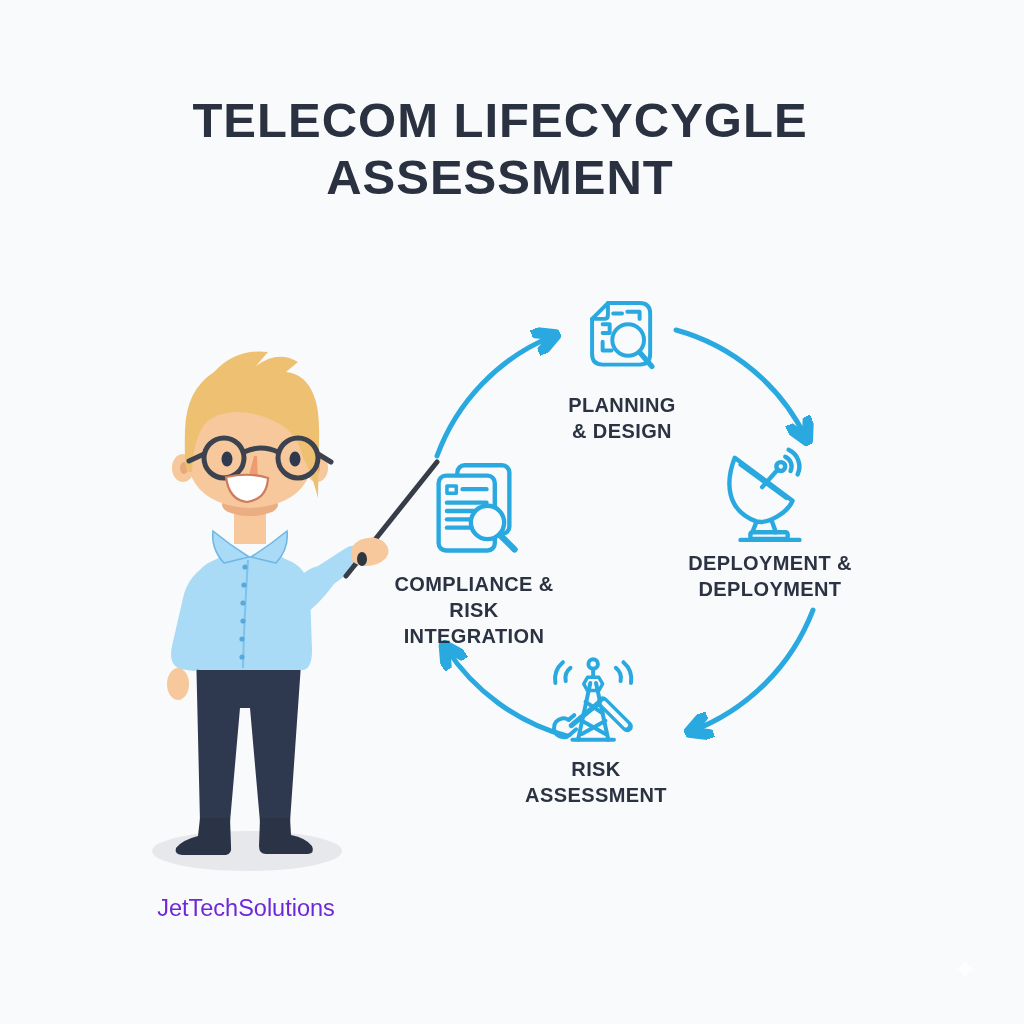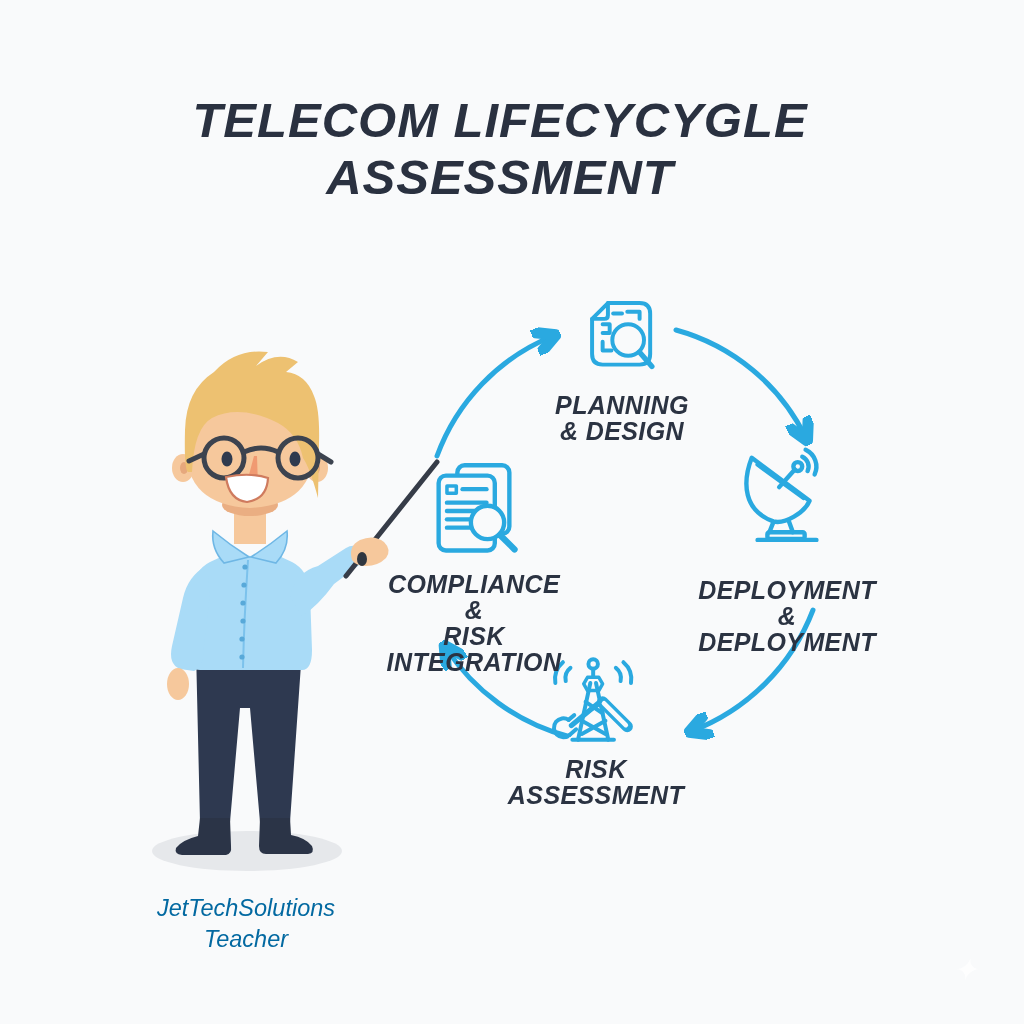--- a/index.html
+++ b/index.html
@@ -1,36 +1,35 @@
 <!DOCTYPE html>
 <html><head>
 <meta charset="utf-8">
 <style>
   html,body { margin:0; padding:0; }
   .stage {
     position:relative; width:1024px; height:1024px;
     background:#f9fafb; overflow:hidden;
     font-family:"Liberation Sans", sans-serif;
-    font-style:italic;
   }
   .title {
     position:absolute; top:92px; left:0; width:1000px;
     text-align:center; font-weight:bold; font-size:49px;
     letter-spacing:1px; line-height:57px; color:#2a3140;
   }
   .layer { position:absolute; left:0; top:0; width:1024px; height:1024px; }
   .node { position:absolute; display:flex; flex-direction:column; align-items:center; }
   .node .icon svg { display:block; color:#2aa9e0; }
   .node-label {
     margin-top:8px; text-align:center; font-weight:bold;
-    font-size:25px; letter-spacing:0.4px; line-height:26px; color:#2b3342;
+    font-size:20px; letter-spacing:0.4px; line-height:26px; color:#2b3342;
   }
   .attribution {
     position:absolute; left:130px; top:893px; width:232px;
-    text-align:center; font-size:23.5px; line-height:31px; color:#0369a1;
+    text-align:center; font-size:23.5px; line-height:31px; color:#6d28d9;
   }
   .watermark {
     position:absolute; left:940px; top:945px; width:50px; height:50px;
     color:#ffffff; opacity:0.85; font-size:30px; line-height:50px; text-align:center;
   }
   .cycle-arrows path { stroke:#2aa9e0; stroke-width:5; fill:none; stroke-linecap:round; }
 </style>
 </head>
 <body>
 
@@ -65,21 +64,21 @@
         <circle cx="57" cy="50" r="18"></circle>
         <path d="M70,64 L84,80" stroke-width="6"></path>
       </svg>
     </span>
     <div class="node-label">
       <div>PLANNING</div>
       <div>&amp; DESIGN</div>
     </div>
   </div>
 
-  <div class="node" style="left:692px; top:444px; width:190px;gap:27px;">
+  <div class="node" style="left:675px; top:444px; width:190px;">
     <span class="icon">
       <svg width="98" height="98" viewBox="0 0 100 100" fill="none" stroke="currentColor" stroke-width="4.5" stroke-linecap="round" stroke-linejoin="round">
         <path d="M14,14 C4,40 6,68 36,79 C48,82 68,70 73,58 Z"></path>
         <path d="M20,21 L67,55"></path>
         <path d="M42,44 L58,26"></path>
         <circle cx="61" cy="23" r="4.5"></circle>
         <path d="M65.6,13 A11,11 0 0 1 71,27.6"></path>
         <path d="M69,5.8 A19,19 0 0 1 78.2,31"></path>
         <path d="M36,80 L32,90 M52,79 L56,90"></path>
         <rect x="30" y="90" width="38" height="7" rx="2"></rect>
@@ -188,18 +187,17 @@
     </g>
 
     <path d="M290,596 Q296,572 318,566 L346,548 Q356,542 362,552 Q366,560 358,566 L334,584 Q318,606 302,616 Z" fill="#a9dbf7"></path>
     <path d="M346,576 L437,462" stroke="#363c48" stroke-width="5" stroke-linecap="round"></path>
     <path d="M352,560 Q348,546 360,540 Q374,534 384,542 Q392,550 386,558 Q378,566 366,566 Q356,566 352,560 Z" fill="#f6c89c"></path>
     <ellipse cx="362" cy="559" rx="5" ry="7" fill="#2f3640"></ellipse>
   </svg>
 
   <div class="attribution">
     <div>JetTechSolutions</div>
-    <div>Teacher</div>
   </div>
 
   <div class="watermark">✦</div>
 
 </div>
 
 </body></html>

